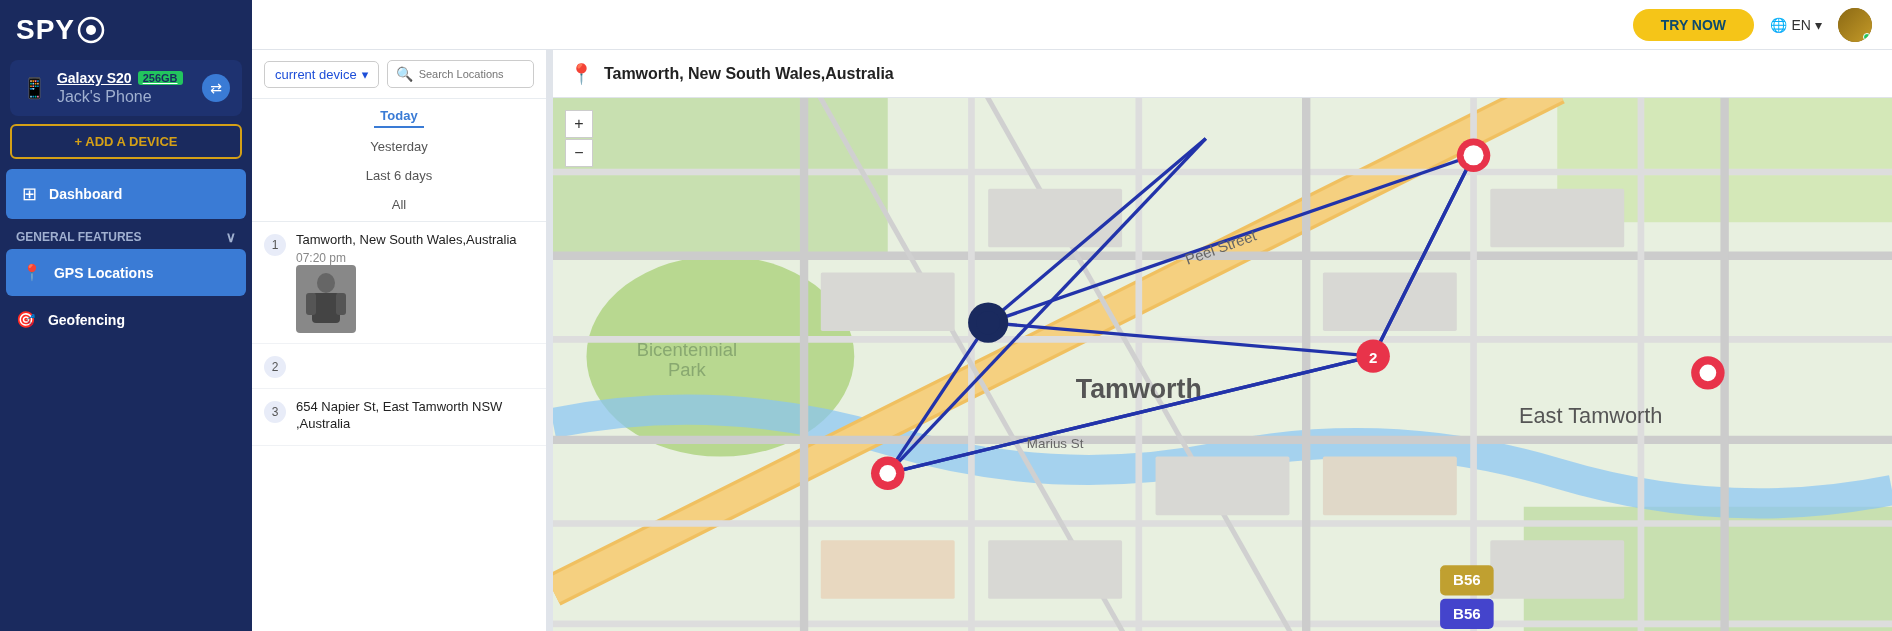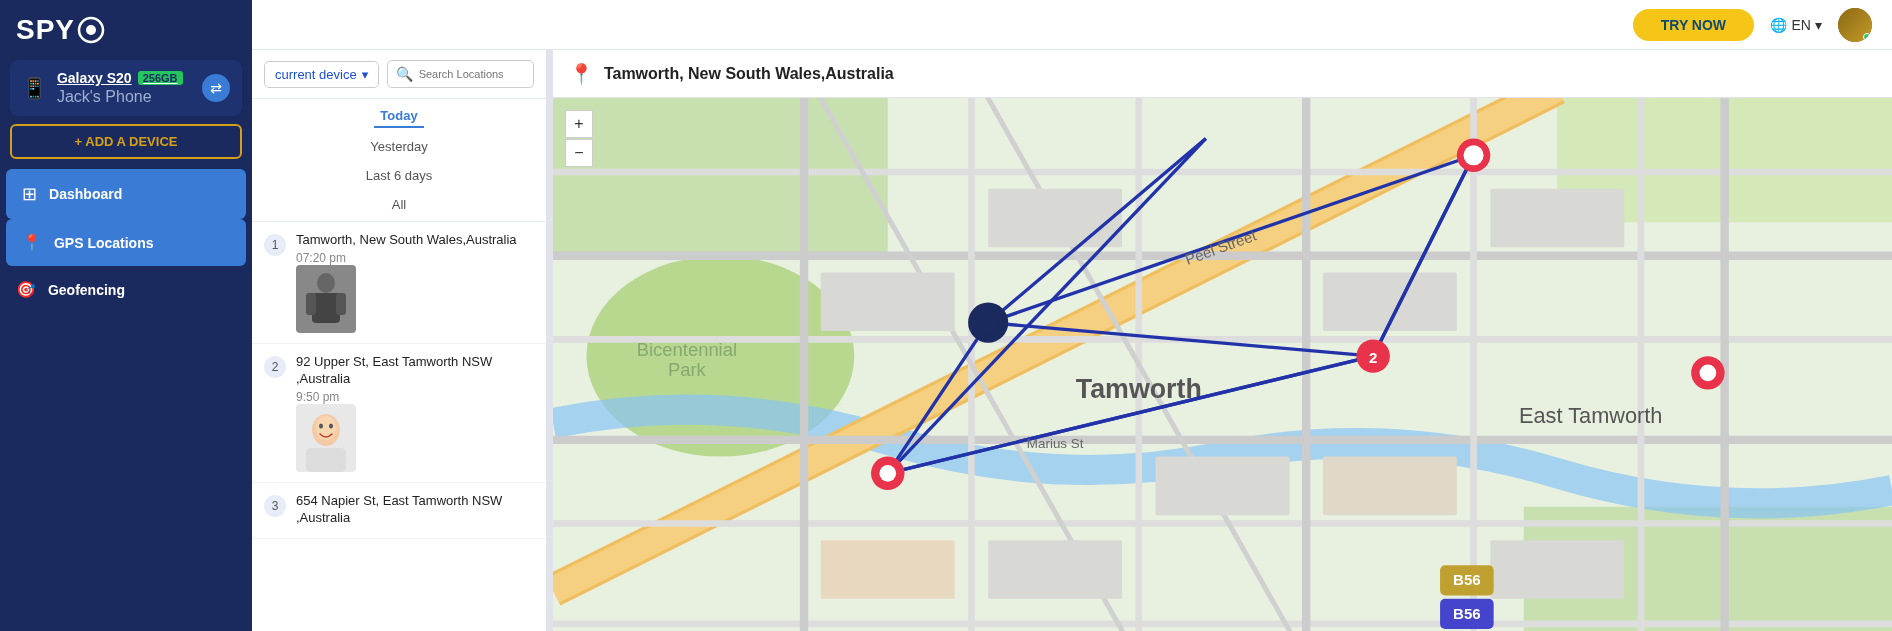--- a/index.html
+++ b/index.html
@@ -400,20 +400,24 @@
     <button class="swap-btn">⇄</button>
   </div>
 
   <button class="add-device-btn">+ ADD A DEVICE</button>
 
   <div class="nav-item active">
     <span style="font-size:18px">⊞</span>
     <span class="nav-item-label">Dashboard</span>
   </div>
 
+  <div class="nav-section-title">
+    <span>GENERAL FEATURES</span>
+    <span class="chevron">∨</span>
+  </div>
 
 
   <div class="nav-item active" style="background:#3a7bd5; border-radius:6px; margin:0 6px;">
     <span style="font-size:16px">📍</span>
     <span class="nav-item-label">GPS Locations</span>
   </div>
 
   <div class="nav-item">
     <span style="font-size:16px">🎯</span>
     <span class="nav-item-label">Geofencing</span>
@@ -471,36 +475,20 @@
                 <rect x="16" y="28" width="28" height="30" rx="4" fill="#444"></rect>
                 <rect x="10" y="28" width="10" height="22" rx="3" fill="#555"></rect>
                 <rect x="40" y="28" width="10" height="22" rx="3" fill="#555"></rect>
               </svg>
             </div>
           </div>
         </div>
 
         <div class="location-item">
           <div class="loc-number">2</div>
-          <div class="loc-info">
-            <div class="loc-address">92 Upper St,  East Tamworth NSW ,Australia</div>
-            <div class="loc-time">9:50 pm</div>
-            <div class="loc-photo">
-              
-              <svg width="60" height="68" viewBox="0 0 60 68">
-                <rect width="60" height="68" fill="#e8e8e8"></rect>
-                <ellipse cx="30" cy="26" rx="14" ry="16" fill="#f5cba7"></ellipse>
-                <ellipse cx="30" cy="24" rx="10" ry="12" fill="#f8d7b0"></ellipse>
-                <ellipse cx="25" cy="22" rx="2" ry="2.5" fill="#555"></ellipse>
-                <ellipse cx="35" cy="22" rx="2" ry="2.5" fill="#555"></ellipse>
-                <path d="M24 30 Q30 36 36 30" stroke="#c0392b" stroke-width="1.5" fill="none" stroke-linecap="round"></path>
-                <rect x="10" y="44" width="40" height="24" rx="5" fill="#ddd"></rect>
-              </svg>
-            </div>
-          </div>
         </div>
 
         <div class="location-item">
           <div class="loc-number">3</div>
           <div class="loc-info">
             <div class="loc-address">654 Napier St,  East Tamworth NSW ,Australia</div>
             <div class="loc-time"></div>
           </div>
         </div>
       </div>

